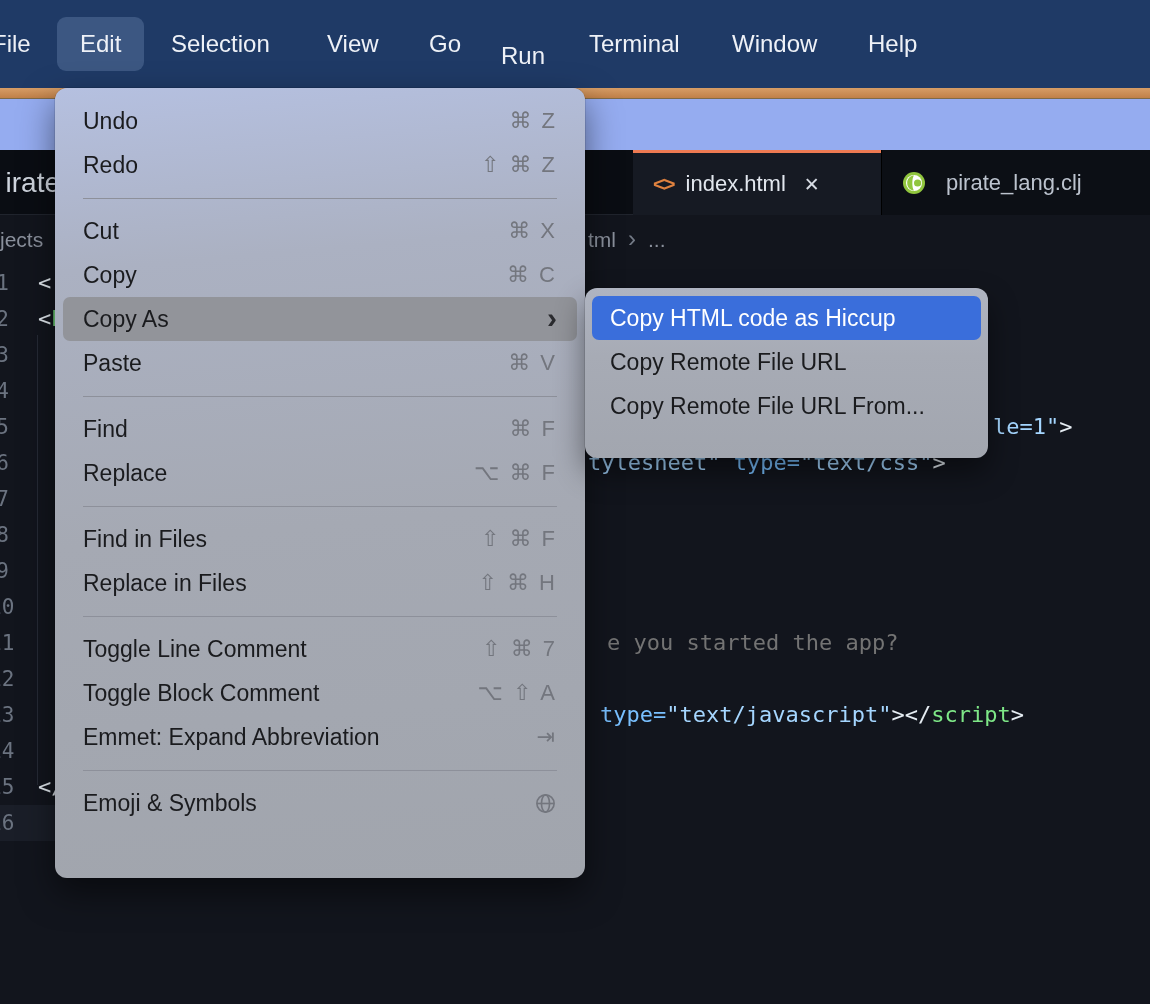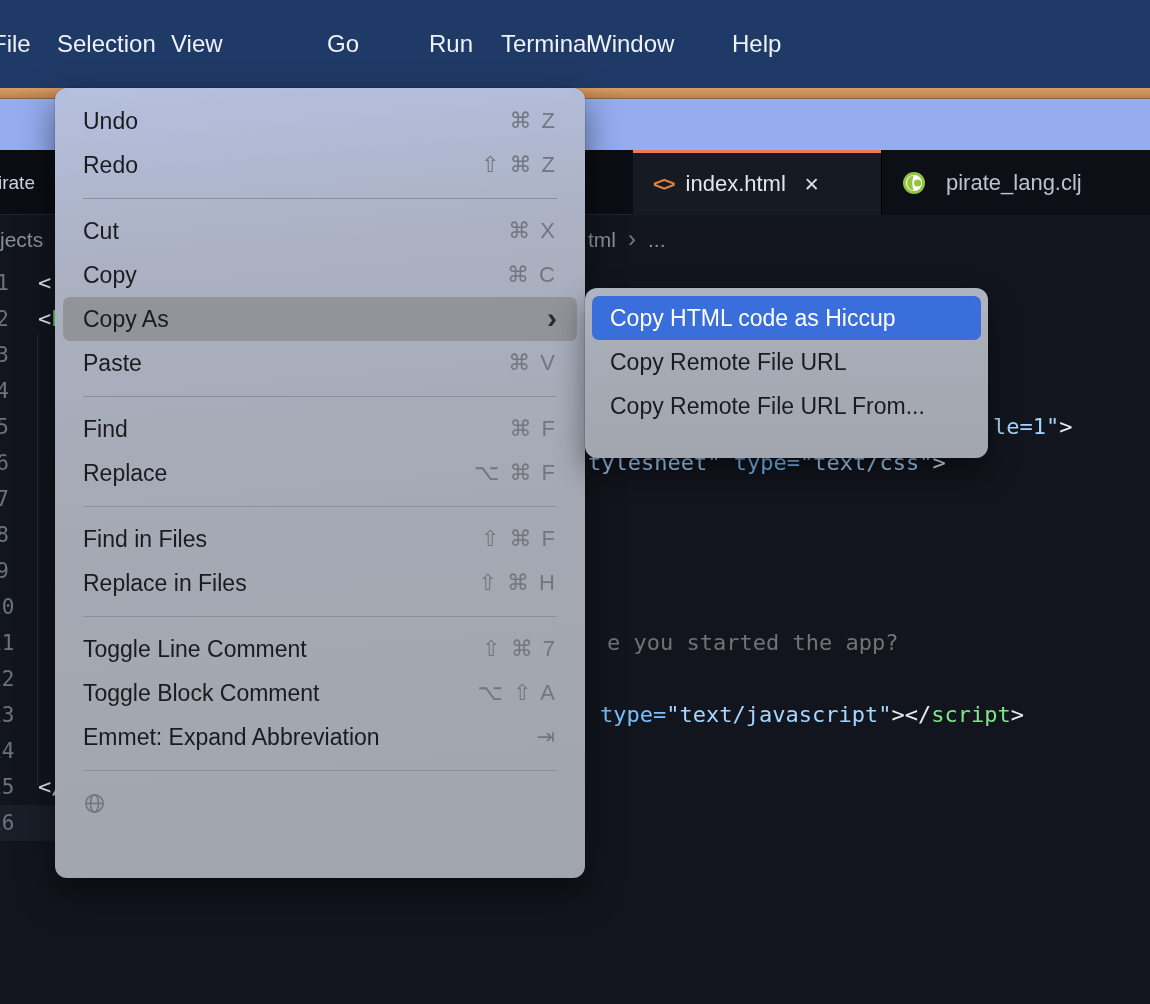--- a/index.html
+++ b/index.html
@@ -13,37 +13,37 @@
   
   #menubar { position:absolute; top:0; left:0; width:1150px; height:88px;
     background:#1f3a66; z-index:40; }
   .mb-item { position:absolute; top:50%; transform:translateY(-50%);
     color:#eef1f7; font-size:24px; white-space:nowrap; }
   .mb-item:nth-child(1){ left:-8px; }
   .mb-item:nth-child(2){ left:57px; }
   .mb-item:nth-child(3){ left:171px; }
   .mb-item:nth-child(4){ left:327px; }
   .mb-item:nth-child(5){ left:429px; }
-  .mb-item:nth-child(6){ left:501px; }
+  .mb-item:nth-child(6){ left:501px;margin-top:12px; }
   .mb-item:nth-child(7){ left:589px; }
   .mb-item:nth-child(8){ left:732px; }
   .mb-item:nth-child(9){ left:868px; }
   .mb-item.active { background:#3c5782; padding:13px 23px; border-radius:9px; }
 
   
   #strip-orange { position:absolute; top:88px; left:0; width:1150px; height:10px;
     background:linear-gradient(180deg,#d79d66 0%, #c08048 100%); z-index:10; }
   #strip-blue { position:absolute; top:98px; left:0; width:1150px; height:52px;
     background:#95acf0; border-top:1px solid #7e6a4a; z-index:10; }
 
   
   #tabbar { position:absolute; top:150px; left:0; width:1150px; height:65px;
     background:#0a0d13; border-bottom:1px solid #20242d; z-index:11; }
   #left-tab-fragment { position:absolute; left:0; top:0; height:65px; width:60px;
-    color:#cfd5de; font-size:19px; display:flex; align-items:center; }
+    color:#cfd5de; font-size:28px; display:flex; align-items:center;justify-content:flex-end; }
   #left-tab-fragment span { margin-left:-2px; }
   .tab { position:absolute; top:0; height:65px; display:flex; align-items:center; gap:12px;
     font-size:22px; padding:0 20px; }
   #tab-index { left:633px; width:248px; background:#161a23; color:#e2e7ee;
     border-top:3px solid #ee7a52; }
   #tab-pirate { left:881px; width:269px; background:#0c0f15; color:#bcc3ce;
     border-left:1px solid #000;gap:20px; }
   .html-icon { color:#e0823f; font-weight:bold; font-size:21px; letter-spacing:-2px; }
   .close-icon { color:#d6dbe3; font-size:19px; margin-left:6px; }
 
@@ -152,20 +152,21 @@
   </div>
   <div class="crumb-frag" id="crumb-right">
     <span>tml</span>
     <span class="crumb-sep">›</span>
     <span>...</span>
   </div>
 </div>
 
 <div id="menubar">
     <div class="mb-item">File</div>
+    <div class="mb-item active">Edit</div>
     <div class="mb-item">Selection</div>
     <div class="mb-item">View</div>
     <div class="mb-item">Go</div>
     <div class="mb-item">Run</div>
     <div class="mb-item">Terminal</div>
     <div class="mb-item">Window</div>
     <div class="mb-item">Help</div>
   </div>
 
 <div id="edit-menu">
@@ -220,20 +221,21 @@
     <div class="menu-item">
       <span class="mi-label">Toggle Block Comment</span>
       <span class="mi-right">⌥ ⇧ A</span>
     </div>
     <div class="menu-item">
       <span class="mi-label">Emmet: Expand Abbreviation</span>
       <span class="mi-right">⇥</span>
     </div>
     <div class="menu-sep"></div>
     <div class="menu-item">
+      <span class="mi-label">Emoji &amp; Symbols</span>
       <span class="mi-right">
         <svg width="23" height="23" viewBox="0 0 24 24" fill="none" stroke="#73767e" stroke-width="1.7">
           <circle cx="12" cy="12" r="9"></circle>
           <ellipse cx="12" cy="12" rx="4.2" ry="9"></ellipse>
           <path d="M3.2 12h17.6"></path>
         </svg>
       </span>
     </div>
   </div>
 

